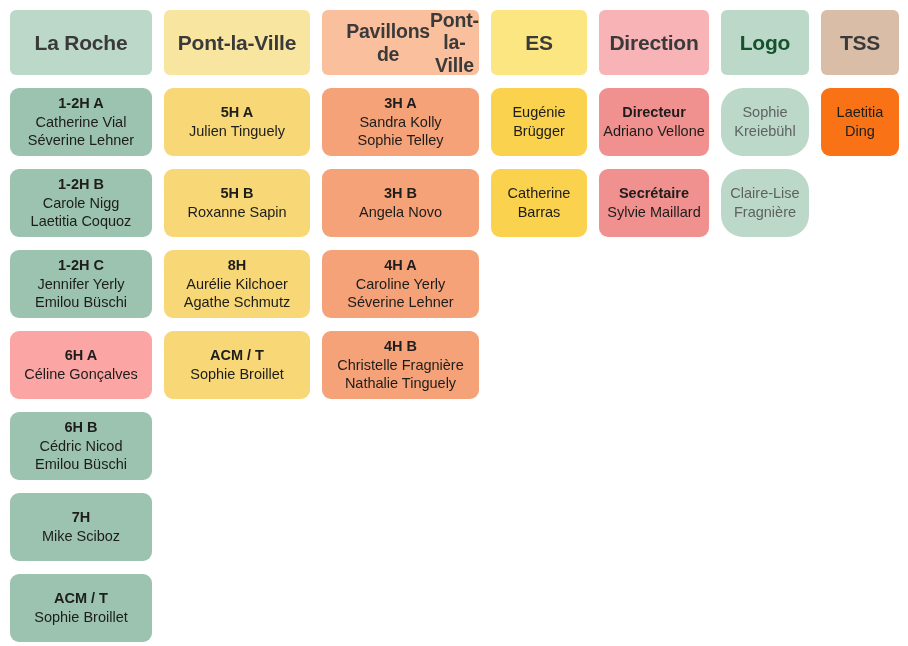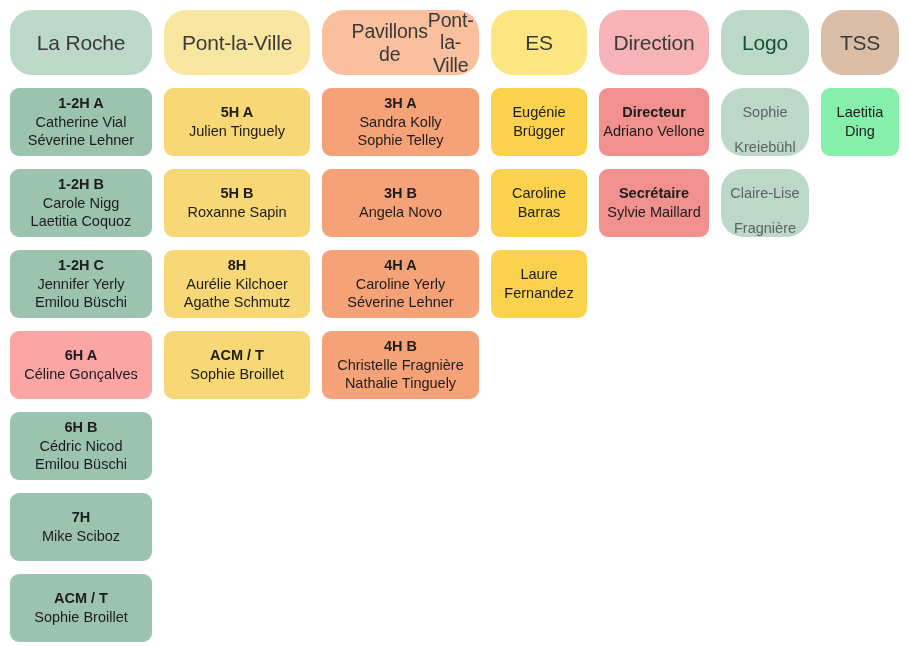--- a/index.html
+++ b/index.html
@@ -28,28 +28,28 @@
 
   .column {
     display: flex;
     flex-direction: column;
     gap: 13px;
   }
 
   
   .col-header {
     height: 65px;
-    border-radius: 22px;
+    border-radius: 6px;
     display: flex;
     align-items: center;
     justify-content: center;
     text-align: center;
     box-sizing: border-box;
     padding: 2px 6px;
-    font-weight: normal;
+    font-weight: bold;
     font-size: 21px;
     line-height: 1.12;
     letter-spacing: -0.2px;
     color: #3a3a3a;
   }
   .col-header.two-line {
     font-size: 19.5px;
     line-height: 1.15;
   }
 
@@ -78,21 +78,20 @@
     line-height: 1.3;
     white-space: nowrap;
   }
 
   
   .cell.soft {
     border-radius: 22px;
   }
   .cell.soft .cell-person {
     color: #5e6360;
-    margin-top: 16px;
   }
 
   
   .spacer {
     height: 68px;
     visibility: hidden;
   }
 </style>
 </head>
 <body>
@@ -184,26 +183,22 @@
       <div class="cell spacer"></div>
       <div class="cell spacer"></div>
     </div>
     <div class="column" style="width: 96px;">
       <div class="col-header" style="background: rgb(252, 230, 130); color: rgb(58, 58, 58);">ES</div>
       <div class="cell" style="background: rgb(250, 210, 78);">
         <div class="cell-person">Eugénie</div>
         <div class="cell-person">Brügger</div>
       </div>
       <div class="cell" style="background: rgb(250, 210, 78);">
-        <div class="cell-person">Caroline</div>
+        <div class="cell-person">Catherine</div>
         <div class="cell-person">Barras</div>
-      </div>
-      <div class="cell" style="background: rgb(250, 210, 78);">
-        <div class="cell-person">Laure</div>
-        <div class="cell-person">Fernandez</div>
       </div>
       <div class="cell spacer"></div>
       <div class="cell spacer"></div>
       <div class="cell spacer"></div>
       <div class="cell spacer"></div>
     </div>
     <div class="column" style="width: 110px;">
       <div class="col-header" style="background: rgb(247, 179, 182); color: rgb(58, 58, 58);">Direction</div>
       <div class="cell" style="background: rgb(240, 144, 143);">
         <div class="cell-role">Directeur</div>
@@ -230,21 +225,21 @@
         <div class="cell-person">Fragnière</div>
       </div>
       <div class="cell spacer"></div>
       <div class="cell spacer"></div>
       <div class="cell spacer"></div>
       <div class="cell spacer"></div>
       <div class="cell spacer"></div>
     </div>
     <div class="column" style="width: 78px;">
       <div class="col-header" style="background: rgb(217, 189, 166); color: rgb(58, 58, 58);">TSS</div>
-      <div class="cell" style="background: #86efac;">
+      <div class="cell" style="background: #f97316;">
         <div class="cell-person">Laetitia</div>
         <div class="cell-person">Ding</div>
       </div>
       <div class="cell spacer"></div>
       <div class="cell spacer"></div>
       <div class="cell spacer"></div>
       <div class="cell spacer"></div>
       <div class="cell spacer"></div>
       <div class="cell spacer"></div>
     </div>

